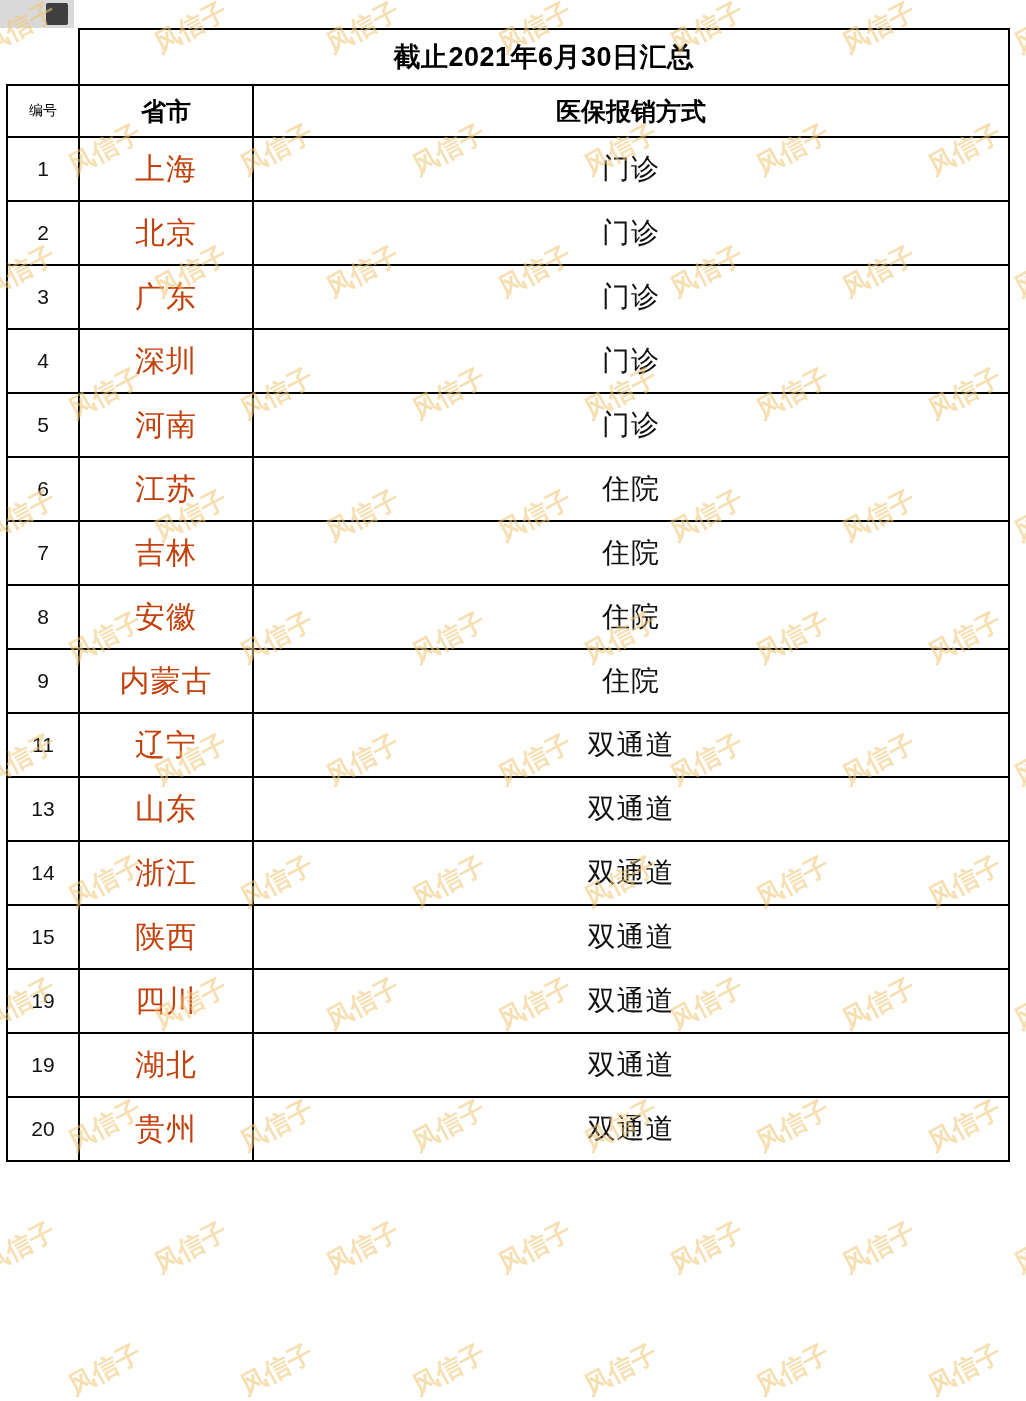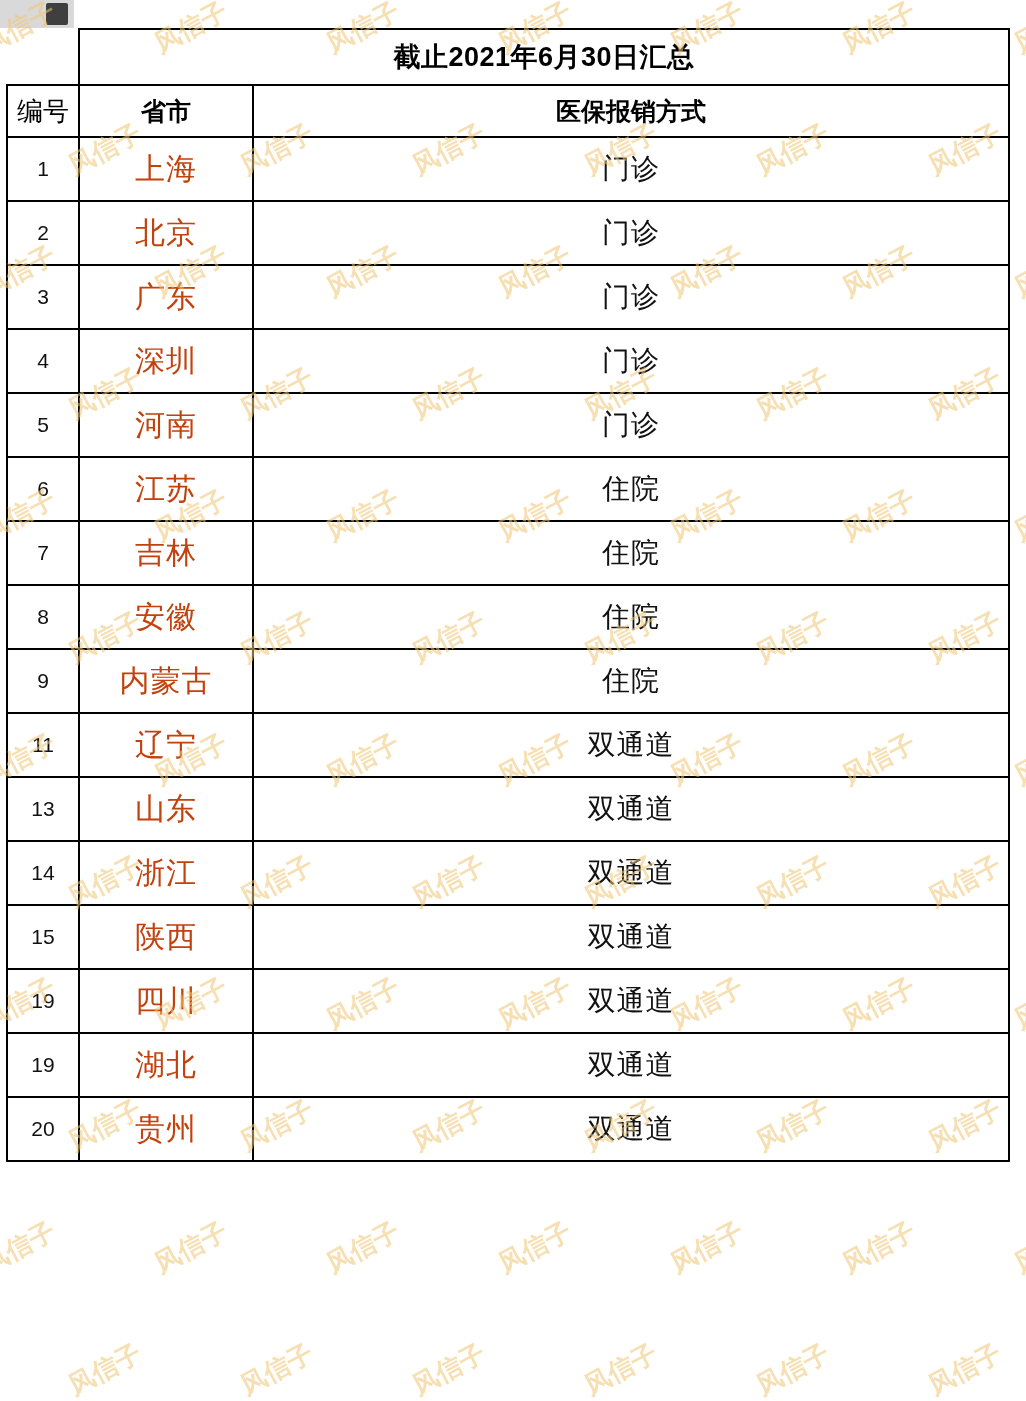--- a/index.html
+++ b/index.html
@@ -76,21 +76,21 @@
 
   
   .hdr {
     background: #bdd7ee;
     height: 50px;
     font-size: 25px;
     font-weight: bold;
     color: #000000;
   }
   .hdr.small {
-    font-size: 26px;
+    font-size: 14px;
     font-weight: normal;
     font-family: Liberation Serif, serif;
   }
 
   
   .row-num {
     height: 62px;
     font-size: 21px;
     color: #111111;
     background: transparent;

